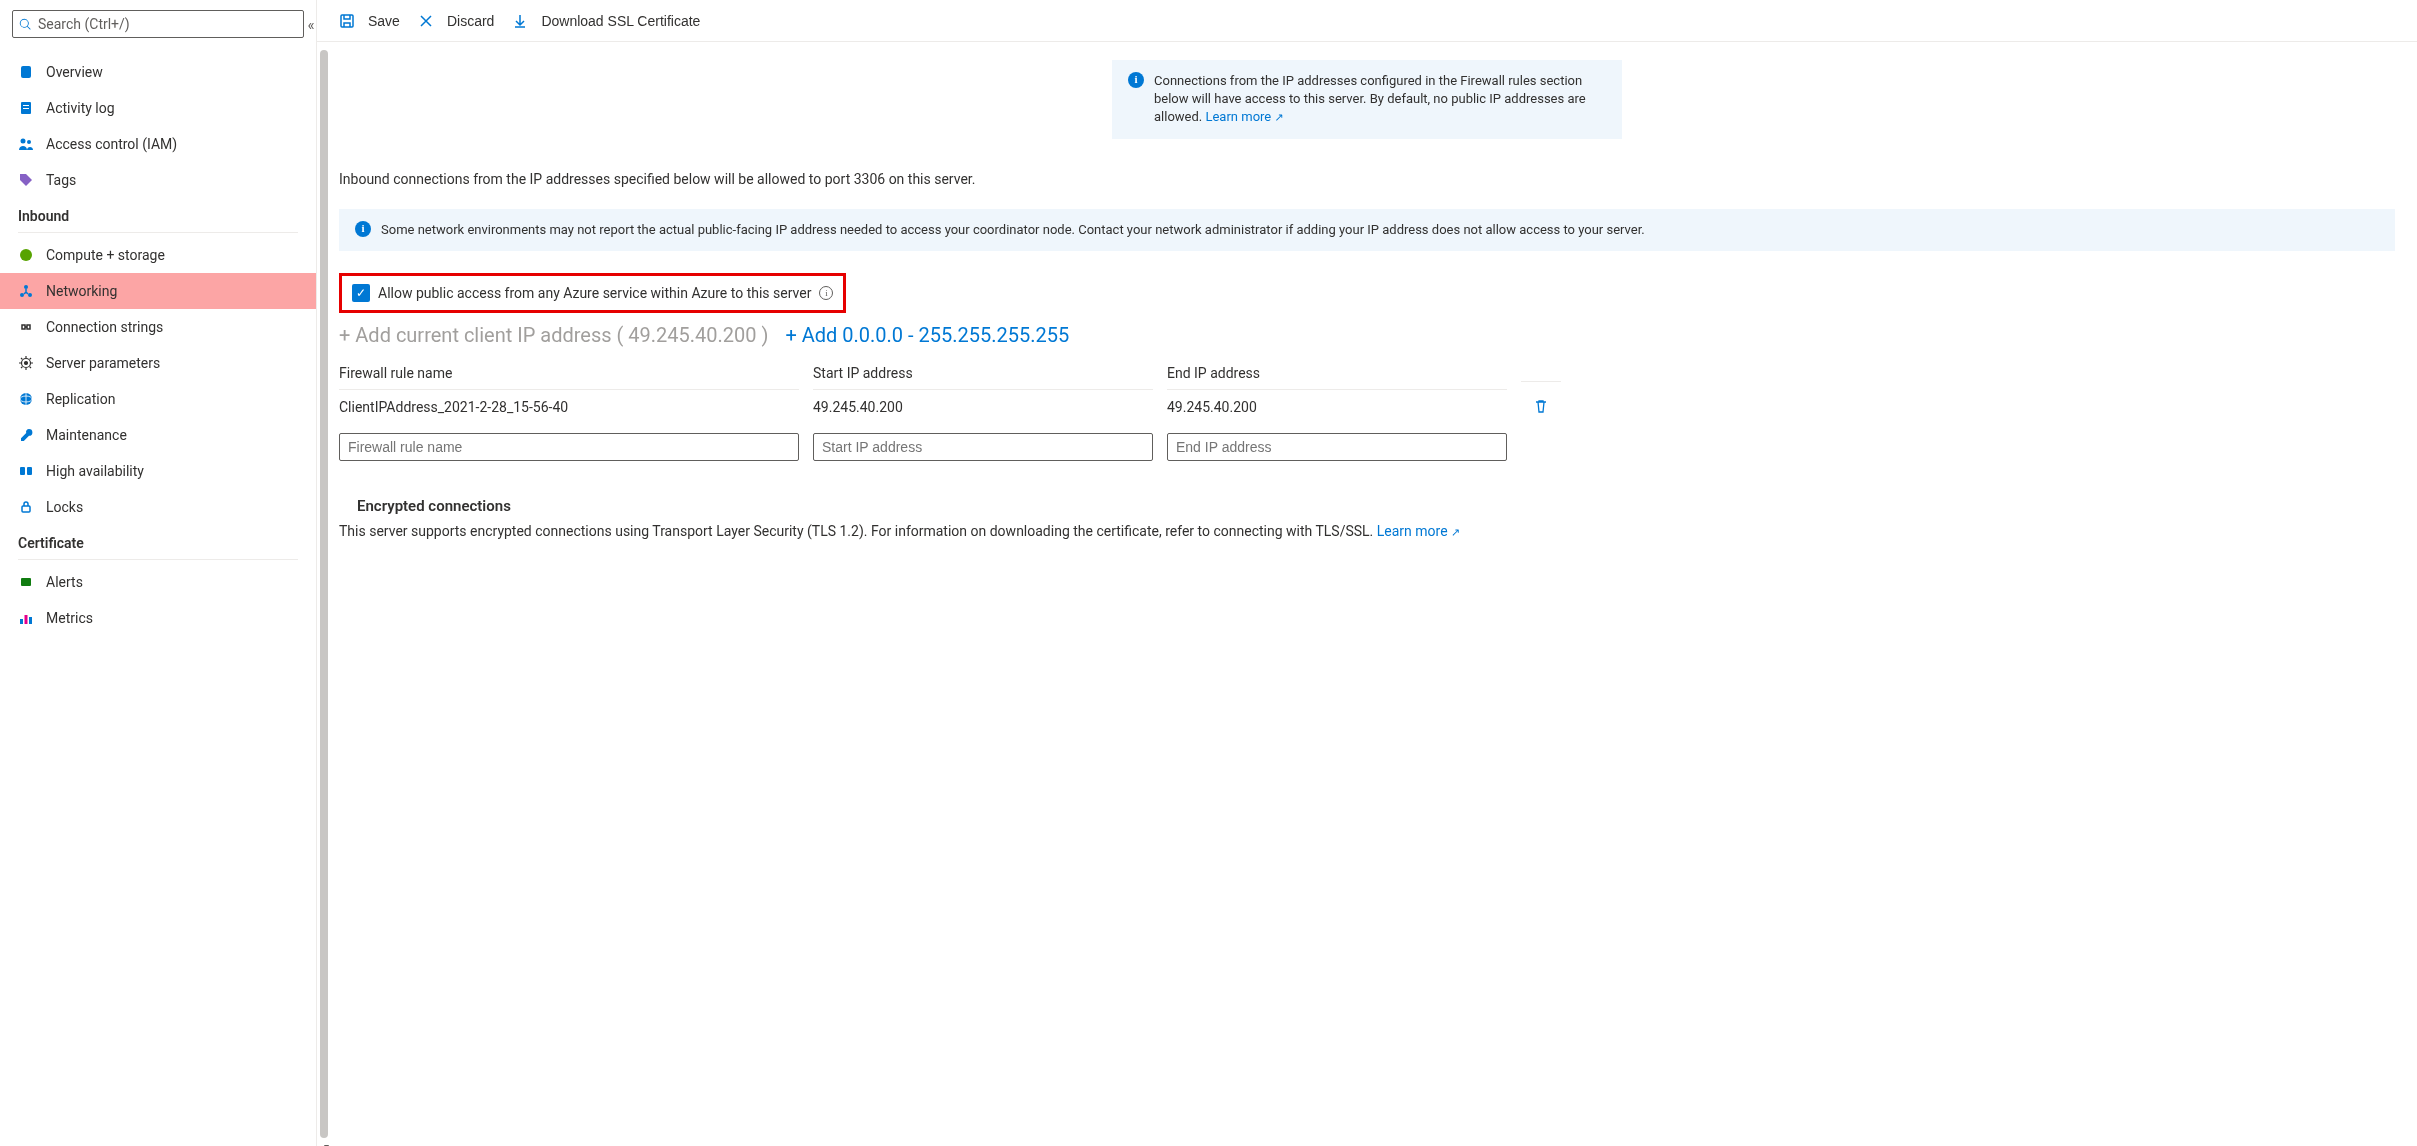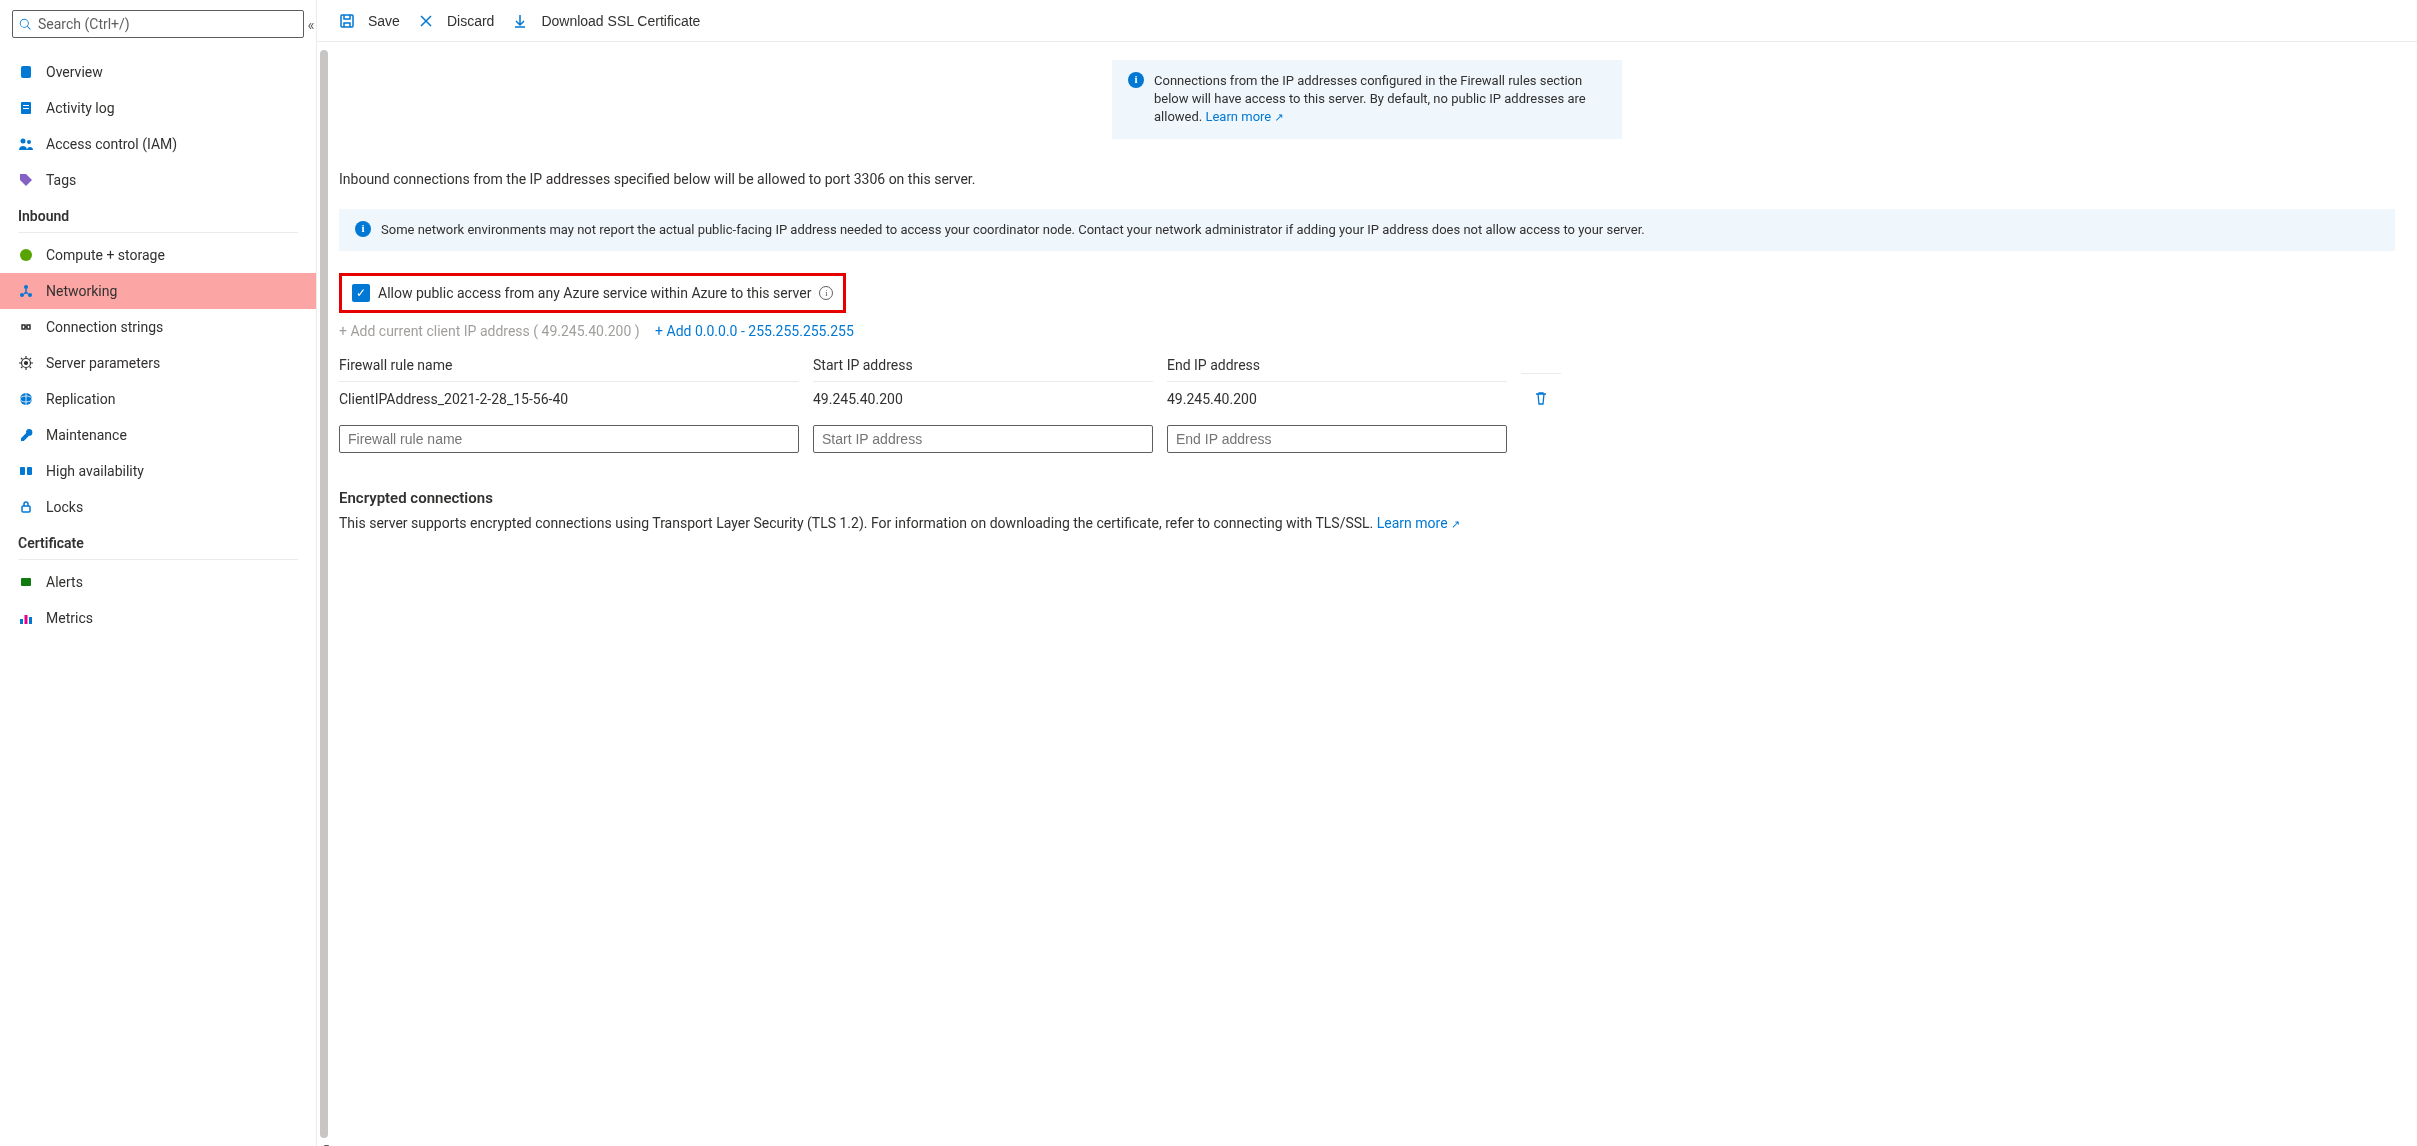--- a/index.html
+++ b/index.html
@@ -34,34 +34,34 @@
 .info-i { width: 16px; height: 16px; border-radius: 50%; background: #0078d4; color: #fff; font-weight: bold; display: flex; align-items: center; justify-content: center; font-size: 11px; flex-shrink: 0; font-family: Georgia, serif; }
 
 .h { font-weight: 600; font-size: 15px; margin: 0 0 8px 0; }
 .desc { font-size: 14px; margin-bottom: 6px; }
 
 .highlight-box { border: 3px solid #e60000; padding: 8px 10px; display: inline-flex; align-items: center; gap: 8px; margin-bottom: 10px; }
 .check { width: 18px; height: 18px; background: #0078d4; border-radius: 2px; display: flex; align-items: center; justify-content: center; color: #fff; font-size: 12px; }
 .highlight-box .lbl { font-size: 14px; }
 .help-i { width: 14px; height: 14px; border: 1px solid #605e5c; border-radius: 50%; display: flex; align-items: center; justify-content: center; font-size: 9px; color: #605e5c; font-family: Georgia, serif; }
 
-.iprow { font-size: 14px; margin-bottom: 18px; }
+.iprow { font-size: 20px; margin-bottom: 18px; }
 .iprow .link { color: #0078d4; cursor: pointer; margin-left: 12px; }
 .iprow .muted { color: #a19f9d; }
 
 .grid { display: grid; grid-template-columns: 460px 340px 340px 40px; column-gap: 14px; align-items: center; }
 .grid-header { font-size: 14px; color: #323130; font-weight: 400; padding-bottom: 8px; border-bottom: 1px solid #edebe9; }
 .grid .cell { font-size: 14px; padding: 8px 0; }
 .grid input { width: 100%; height: 28px; padding: 0 8px; border: 1px solid #605e5c; border-radius: 2px; font-size: 14px; }
 .del { color: #0078d4; cursor: pointer; text-align: center; }
 
 a.link, .link { color: #0078d4; text-decoration: none; cursor: pointer; }
 .ext { font-size: 11px; }
 
-.section-gap { margin-top: 28px; }
+.section-gap { margin-top: 28px; margin-left: 18px; }
 </style>
 </head>
 <body>
 
 <div class="app">
 
   <nav class="sidebar">
     <div class="searchbox">
       <svg viewBox="0 0 16 16">
           <path d="M6.5 1a5.5 5.5 0 014.23 9.02l3.63 3.63-.71.71-3.63-3.63A5.5 5.5 0 116.5 1zm0 1a4.5 4.5 0 100 9 4.5 4.5 0 000-9z"></path>

